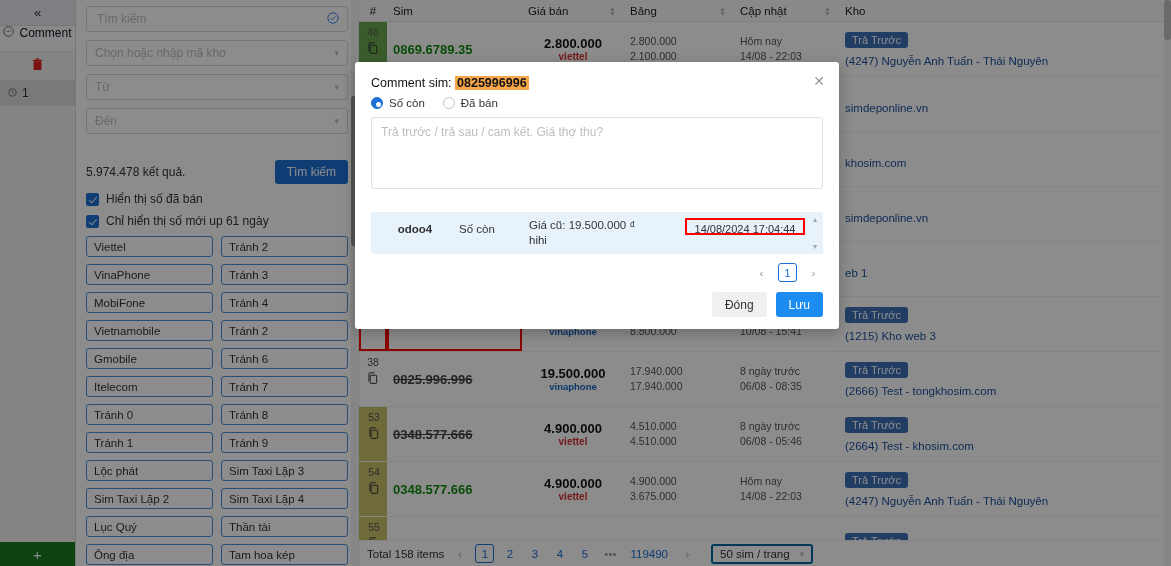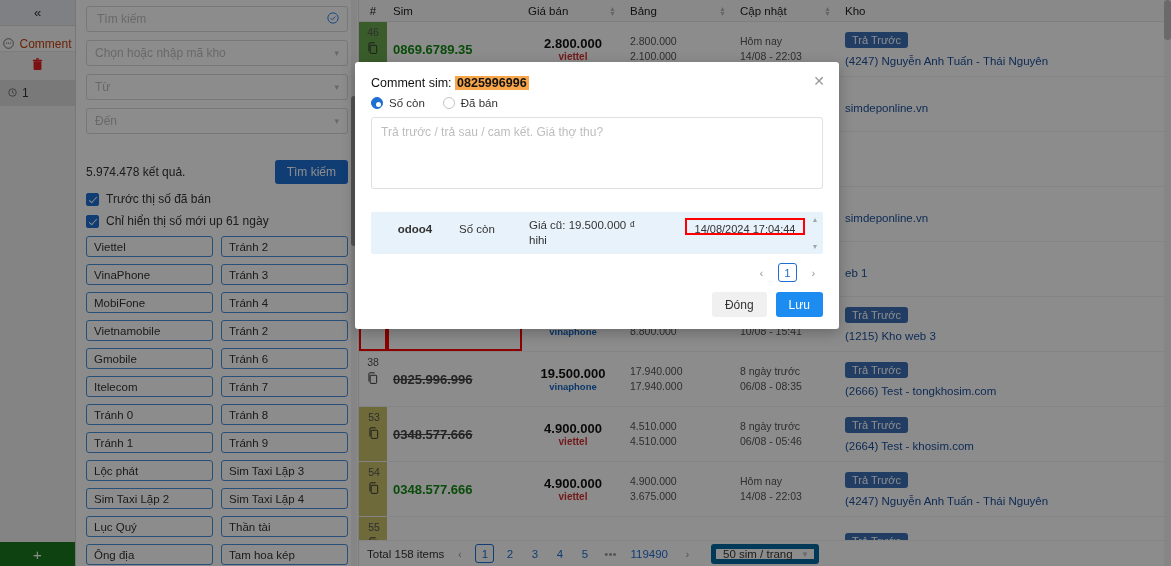--- a/index.html
+++ b/index.html
@@ -25,22 +25,22 @@
     border-right: 1px solid #d9d9d9;
     display: flex; flex-direction: column;
   }
   .rail-collapse {
     height: 26px; display: flex; align-items: center; justify-content: center;
     background: #e6e9ee; color: #333; font-size: 13px;
     border-bottom: 1px solid #d9d9d9;
     cursor: pointer;
   }
   .rail-tab {
-    height: 26px; display: flex; align-items: flex-end; justify-content: center; gap: 5px;
-    background: #fafafa; color: #c2410c; font-size: 12px;
+    height: 26px; display: flex; align-items: flex-start; justify-content: center; gap: 5px;
+    background: #fafafa; color: #0f172a; font-size: 12px;
     border-bottom: 1px solid #e4e4e4;
     cursor: pointer;
   }
   .rail-tab .ic { font-size: 12px; line-height: 1; color: #444; }
   .rail-trash {
     height: 28px; display: flex; align-items: center; justify-content: center;
     color: #e02020; font-size: 13px; cursor: pointer;
     background: #f0f0f0;
   }
   .rail-count {
@@ -190,21 +190,21 @@
   }
   .pg {
     min-width: 19px; height: 19px; border-radius: 3px;
     display: inline-flex; align-items: center; justify-content: center;
     color: #1d6fd4; font-size: 11.5px; cursor: pointer; padding: 0 4px;
   }
   .pg.active { border: 1px solid #1d6fd4; color: #1d6fd4; }
   .pg.arrow { color: #999; }
   .pg.dots { color: #999; cursor: default; }
   .per-page {
-    margin-left: 8px; height: 20px; border: 5px solid #0369a1; border-radius: 3px;
+    margin-left: 8px; height: 20px; border: 2px solid #0369a1; border-radius: 3px;
     display: inline-flex; align-items: center; gap: 10px; padding: 0 7px;
     font-size: 11.5px; color: #333; cursor: pointer;
   }
   .per-page .caret { color: #bfbfbf; font-size: 9px; }
 
   .right-scroll {
     position: absolute; right: 0; top: 0; width: 7px; height: 100%;
     background: #f5f5f5;
   }
   .right-scroll i { position: absolute; left: 0; top: 0; width: 7px; height: 40px; background: #c1c1c1; border-radius: 4px; display:block;}
@@ -333,21 +333,21 @@
       <span class="caret">▾</span>
     </div>
 
     <div class="result-row">
       <span class="result-txt">5.974.478 kết quả.</span>
       <button class="btn-search">Tìm kiếm</button>
     </div>
 
     <div class="cbx-row">
       <span class="cbx"></span>
-      <span class="cbx-lbl">Trước thị số đã bán</span>
+      <span class="cbx-lbl">Hiển thị số đã bán</span>
     </div>
     <div class="cbx-row">
       <span class="cbx"></span>
       <span class="cbx-lbl">Chỉ hiển thị số mới up 61 ngày</span>
     </div>
 
     <div class="tag-grid" id="tag-grid">
         <div class="tag">Viettel</div>
         <div class="tag">Tránh 2</div>
         <div class="tag">VinaPhone</div>
@@ -472,20 +472,23 @@
             <span class="net-viettel"></span>
           </div>
           <div class="td c-bang">
             <span class="sub"></span>
             <span class="sub"></span>
           </div>
           <div class="td c-cn">
             <span class="sub"></span>
             <span class="sub"></span>
           </div>
+          <div class="td c-kho">
+            <span class="kho-link">khosim.com</span>
+          </div>
         </div>
         <div class="trow">
           <div class="td c-idx idx-plain">
             <span>49</span>
             <span class="copy-ic"><svg width="12" height="13" viewBox="0 0 14 16">
                 <rect x="3.5" y="4" width="8" height="10" rx="1" fill="none" stroke="#333" stroke-width="1.2"></rect>
                 <path d="M2 11.5V2.2C2 1.5 2.5 1 3.2 1H9" fill="none" stroke="#333" stroke-width="1.2"></path>
               </svg></span>
           </div>
           <div class="td c-sim">

